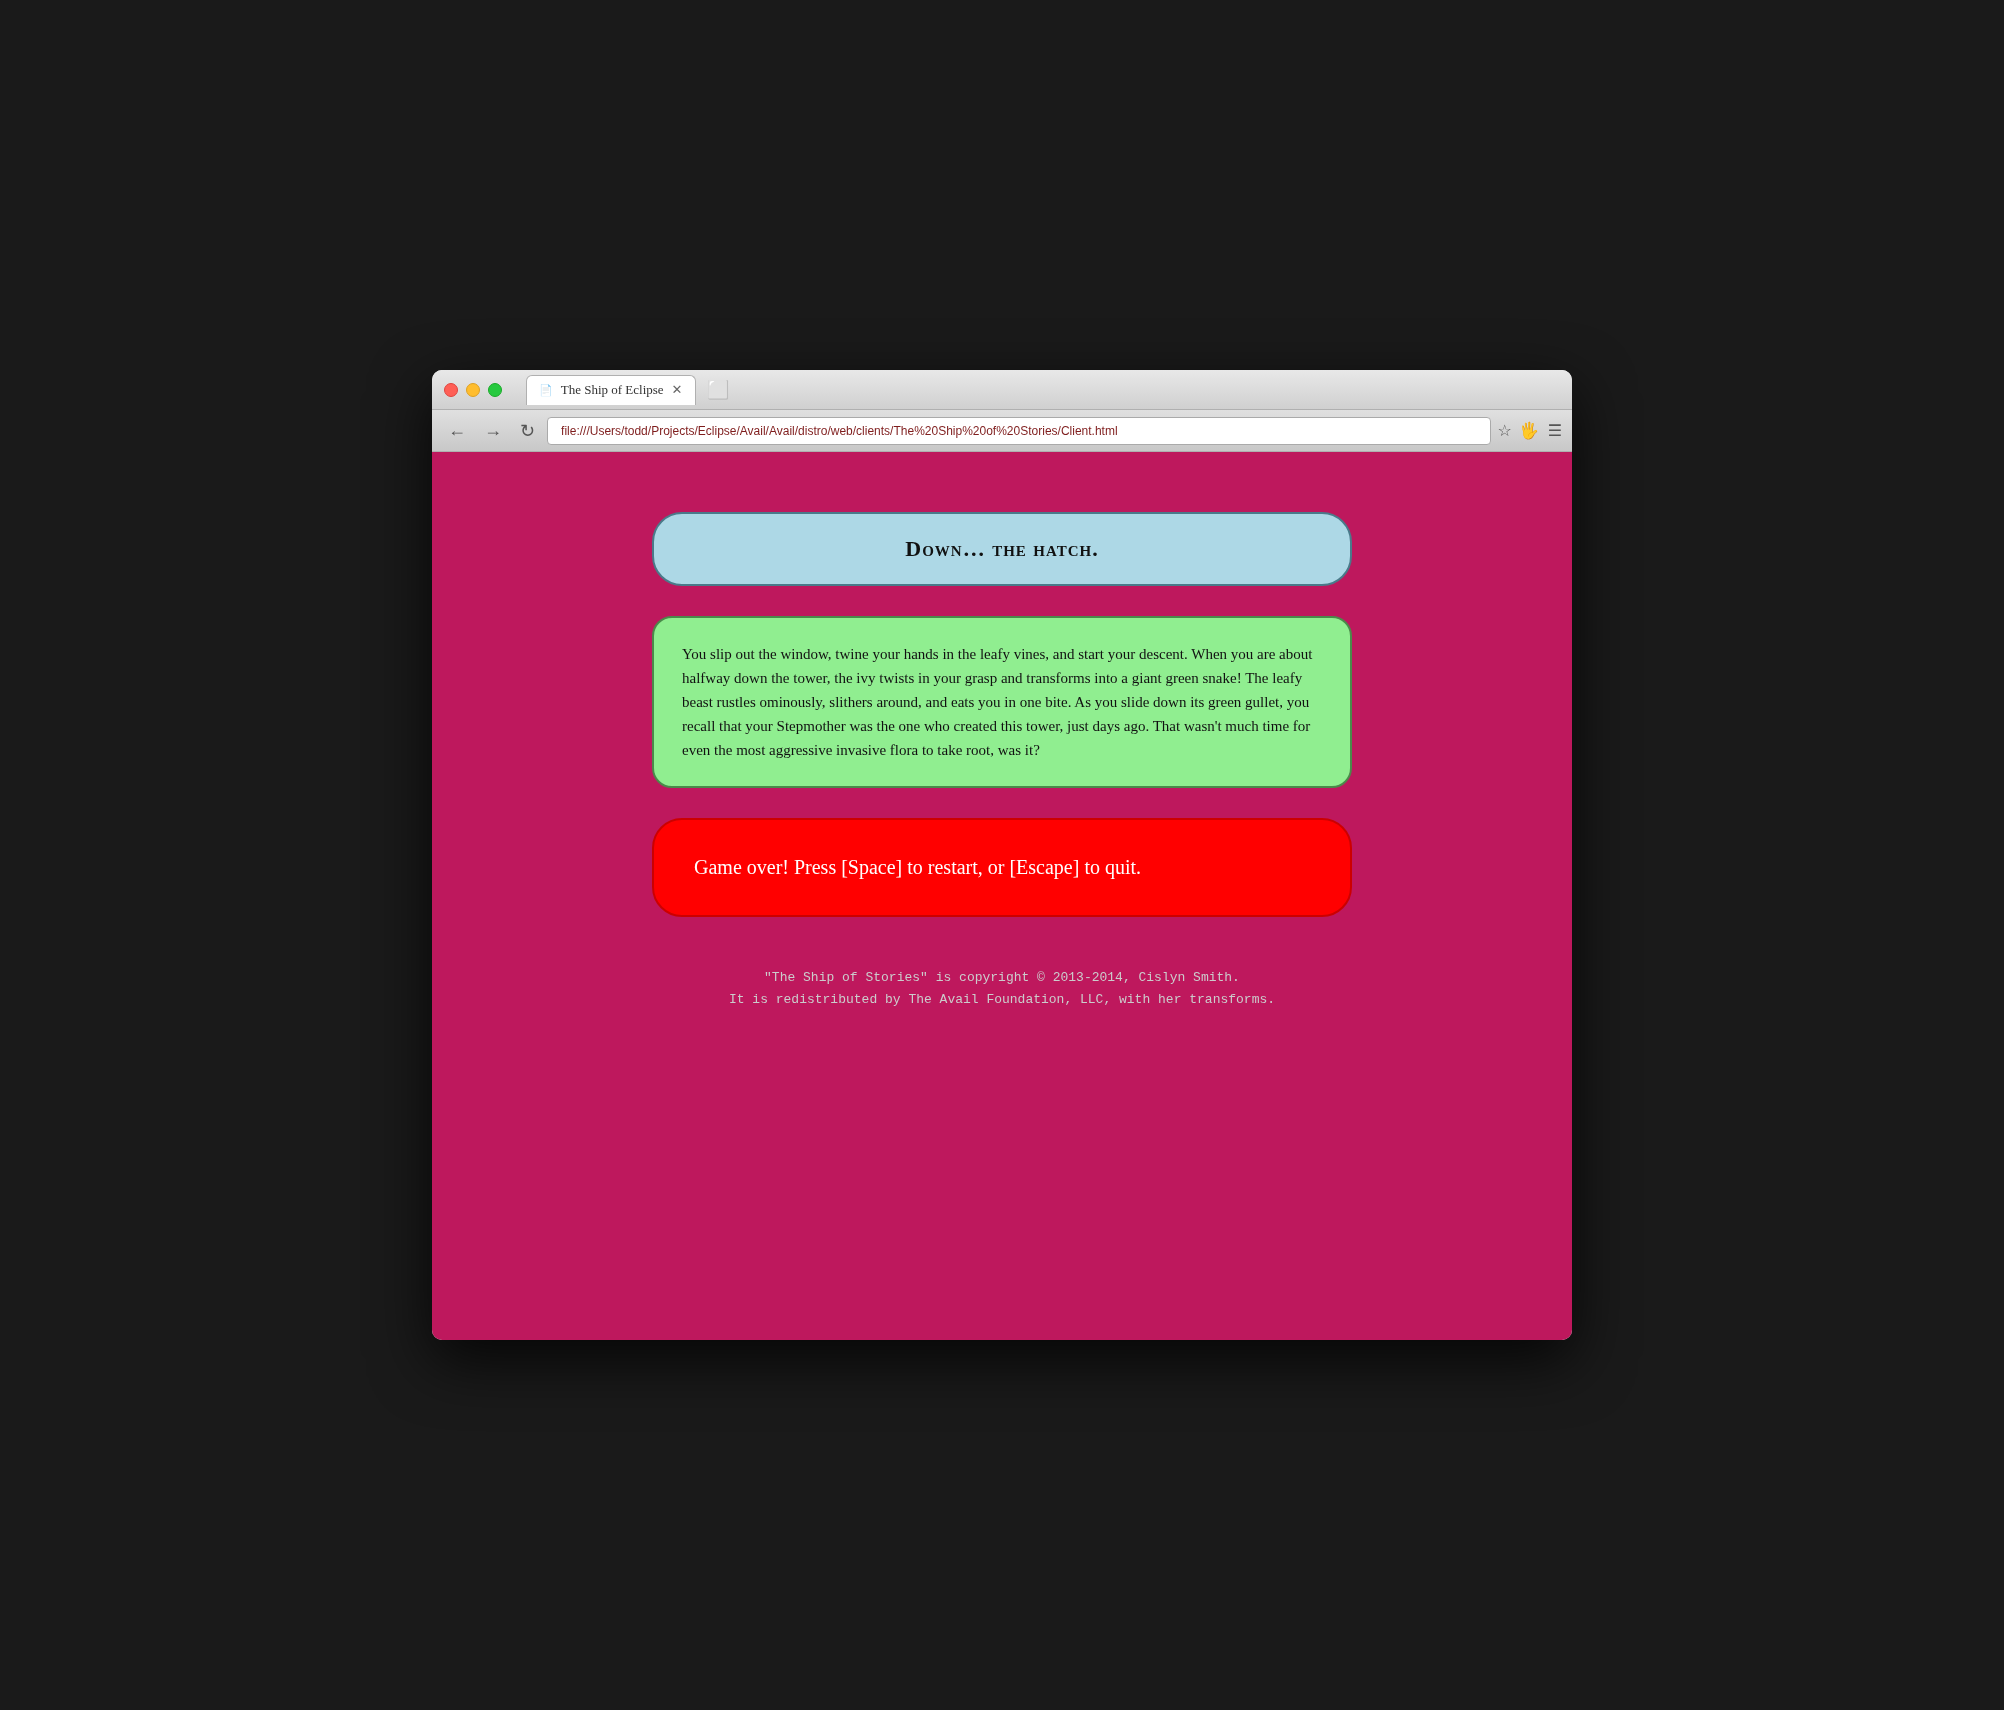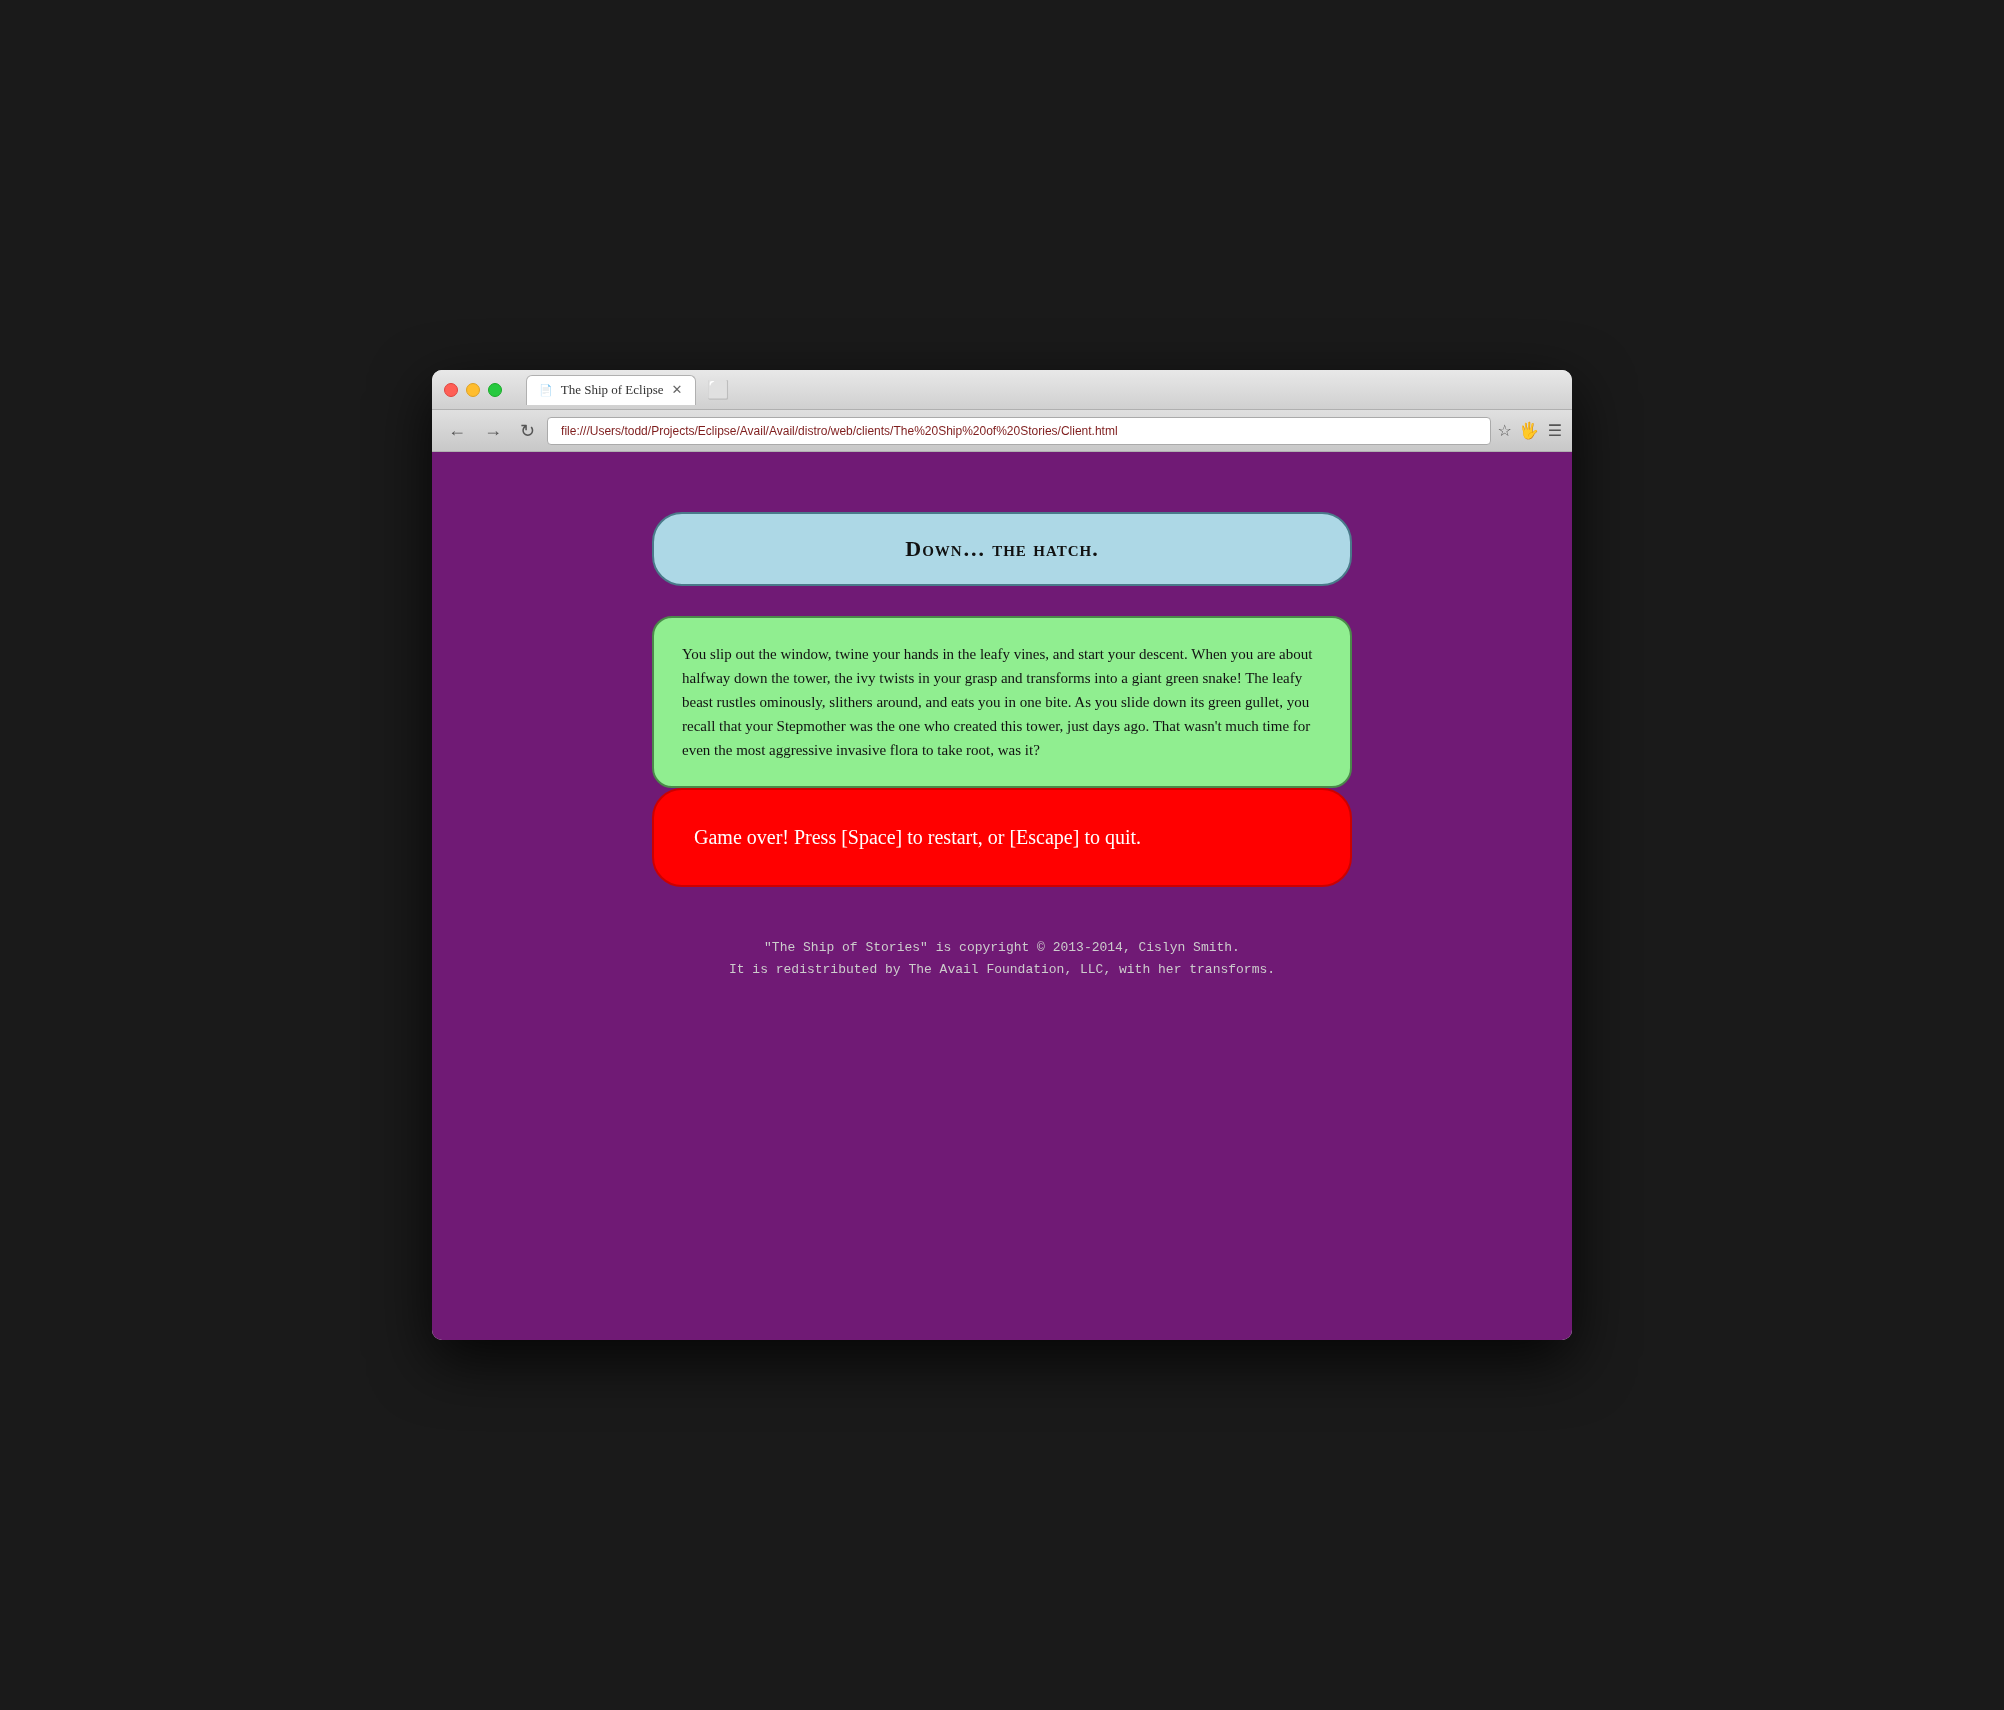--- a/index.html
+++ b/index.html
@@ -139,21 +139,21 @@
     }
 
     .nav-icon {
       font-size: 16px;
       color: #555;
       cursor: pointer;
     }
 
     
     .page-content {
-      background: #701a75;
+      background: #be185d;
       flex: 1;
       display: flex;
       flex-direction: column;
       align-items: center;
       padding: 60px 40px 40px;
       overflow-y: auto;
     }
 
     .title-box {
       background: #add8e6;
@@ -173,20 +173,21 @@
       letter-spacing: 1px;
       color: #111;
     }
 
     .story-box {
       background: #90ee90;
       border: 2px solid #4a8a4a;
       border-radius: 20px;
       width: 700px;
       padding: 24px 28px;
+      margin-bottom: 30px;
     }
 
     .story-text {
       font-size: 15px;
       line-height: 1.6;
       color: #111;
       font-family: Georgia, serif;
     }
 
     .game-over-box {

